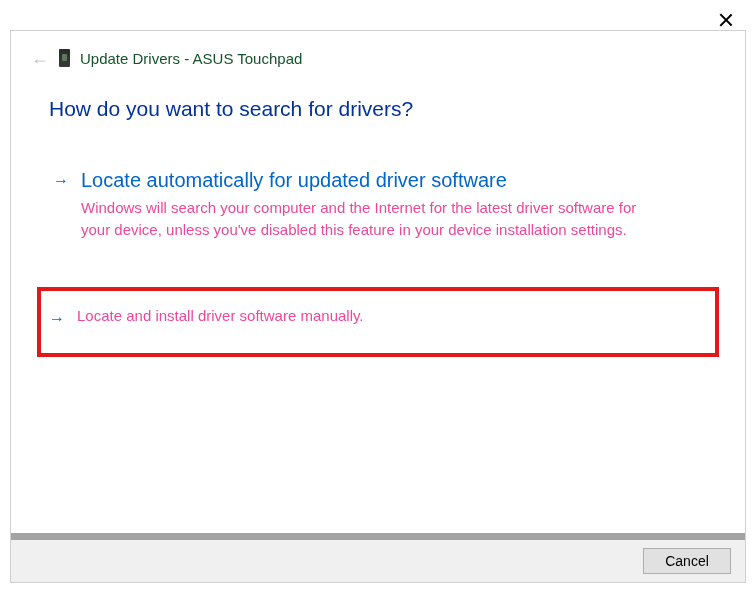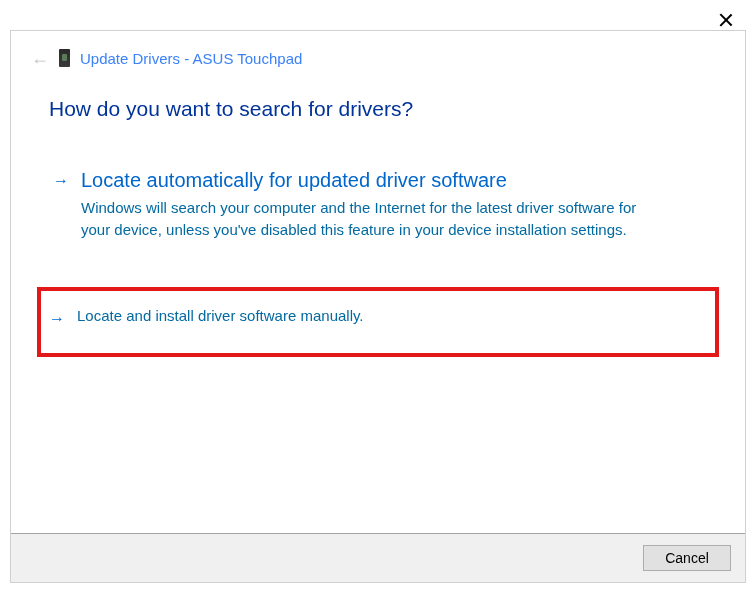--- a/index.html
+++ b/index.html
@@ -65,21 +65,21 @@
     .device-icon::after{
       content:'';
       position:absolute;
       left:3px; top:5px;
       width:5px; height:7px;
       background:#5a7a5a;
       border-radius:1px;
     }
     .title-text {
       font-size: 15px;
-      color: #3b82f6;
+      color: #14532d;
     }
 
     .content {
       padding: 20px 38px 0 38px;
     }
     .heading {
       color: #003399;
       font-size: 21px;
       font-weight: 400;
       margin-bottom: 40px;
@@ -108,32 +108,32 @@
       flex-shrink: 0;
     }
     .option-body { flex: 1; }
     .option-title {
       color: #0066cc;
       font-size: 20px;
       line-height: 26px;
       margin-bottom: 4px;
     }
     .option-desc {
-      color: #0369a1;
+      color: #ec4899;
       font-size: 15px;
       line-height: 22px;
       max-width: 560px;
     }
 
     .footer {
       position: absolute;
       left: 0; right: 0; bottom: 0;
       height: 49px;
       background: #f0f0f0;
-      border-top: 1px solid #a3a3a3;
+      border-top: 7px solid #a3a3a3;
       display: flex;
       align-items: center;
       justify-content: flex-end;
       padding-right: 14px;
     }
     .btn {
       min-width: 88px;
       height: 26px;
       background: #e1e1e1;
       border: 1px solid #adadad;

